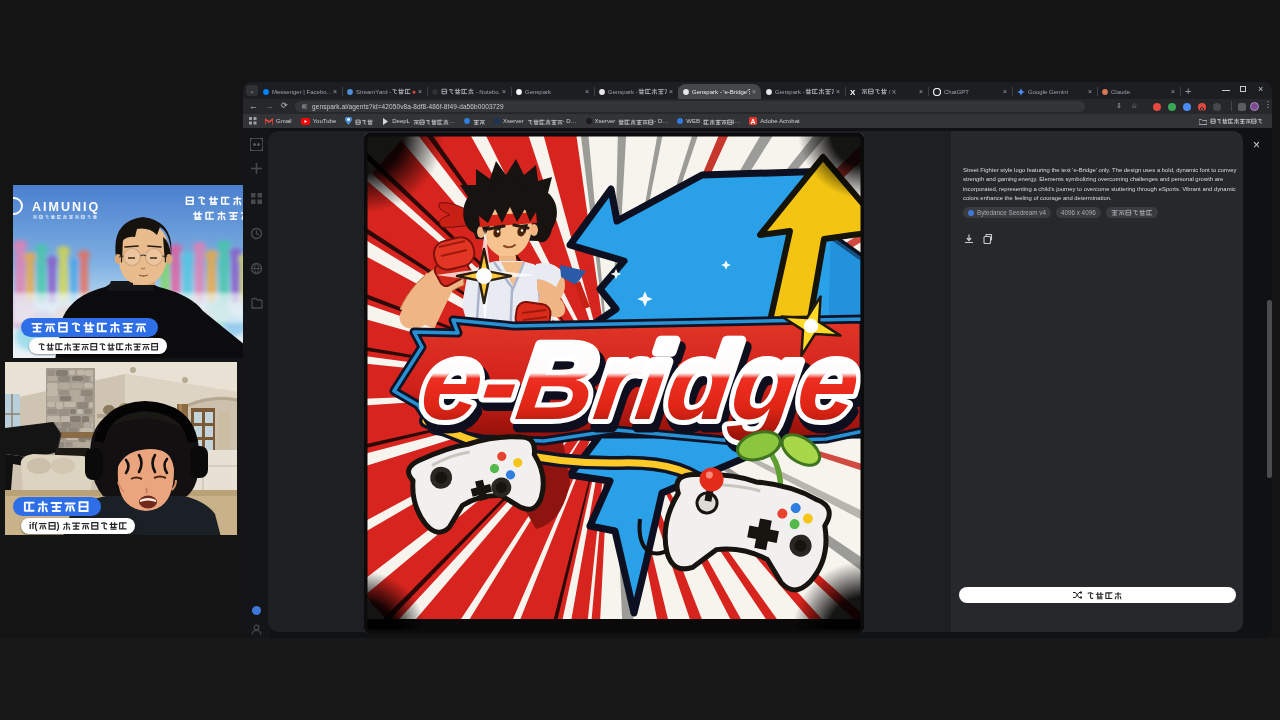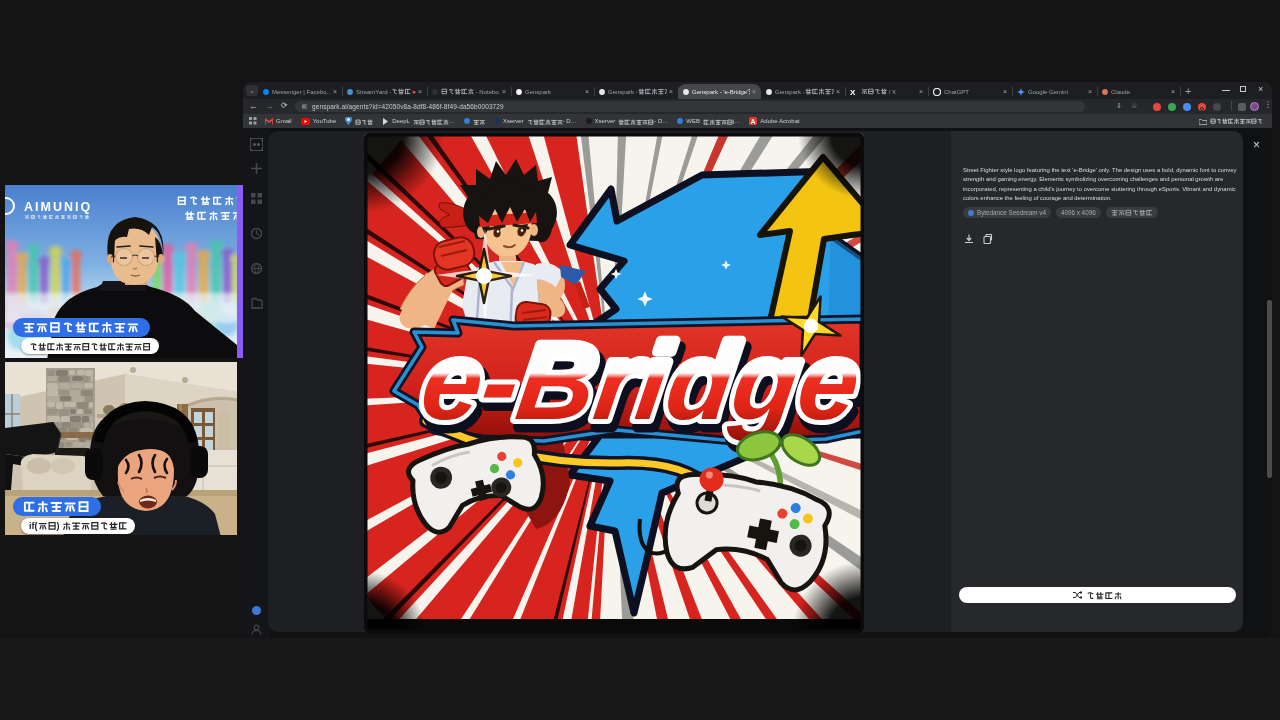--- a/index.html
+++ b/index.html
@@ -1,14 +1,14 @@
 <!DOCTYPE html>
 <html><head><meta charset="utf-8"><style>html,body{margin:0;padding:0;width:1280px;height:720px;background:#141414;overflow:hidden}*{box-sizing:border-box}body{font-family:"Liberation Sans",sans-serif;position:relative}.abs{position:absolute}</style></head><body>
 <div class="abs" style="left:0px;top:638px;width:1280px;height:82px;background:#181818"></div>
-<div class="abs" style="left:5px;top:185px;width:280px;height:173px;background:#8b5cf6;overflow:hidden">
+<div class="abs" style="left:13px;top:185px;width:280px;height:173px;background:#8b5cf6;overflow:hidden">
     <svg width="232" height="175" viewBox="0 0 232 175" style="position:absolute;left:0;top:0">
       <defs>
         <linearGradient id="sky1" x1="0" y1="0" x2="0" y2="1">
           <stop offset="0" stop-color="#4a7fce"></stop>
           <stop offset="0.45" stop-color="#7fb0e2"></stop>
           <stop offset="0.75" stop-color="#cfe6f4"></stop>
           <stop offset="1" stop-color="#eef4f6"></stop>
         </linearGradient>
         <filter id="blur2">
           <feGaussianBlur stdDeviation="2.2"></feGaussianBlur>

